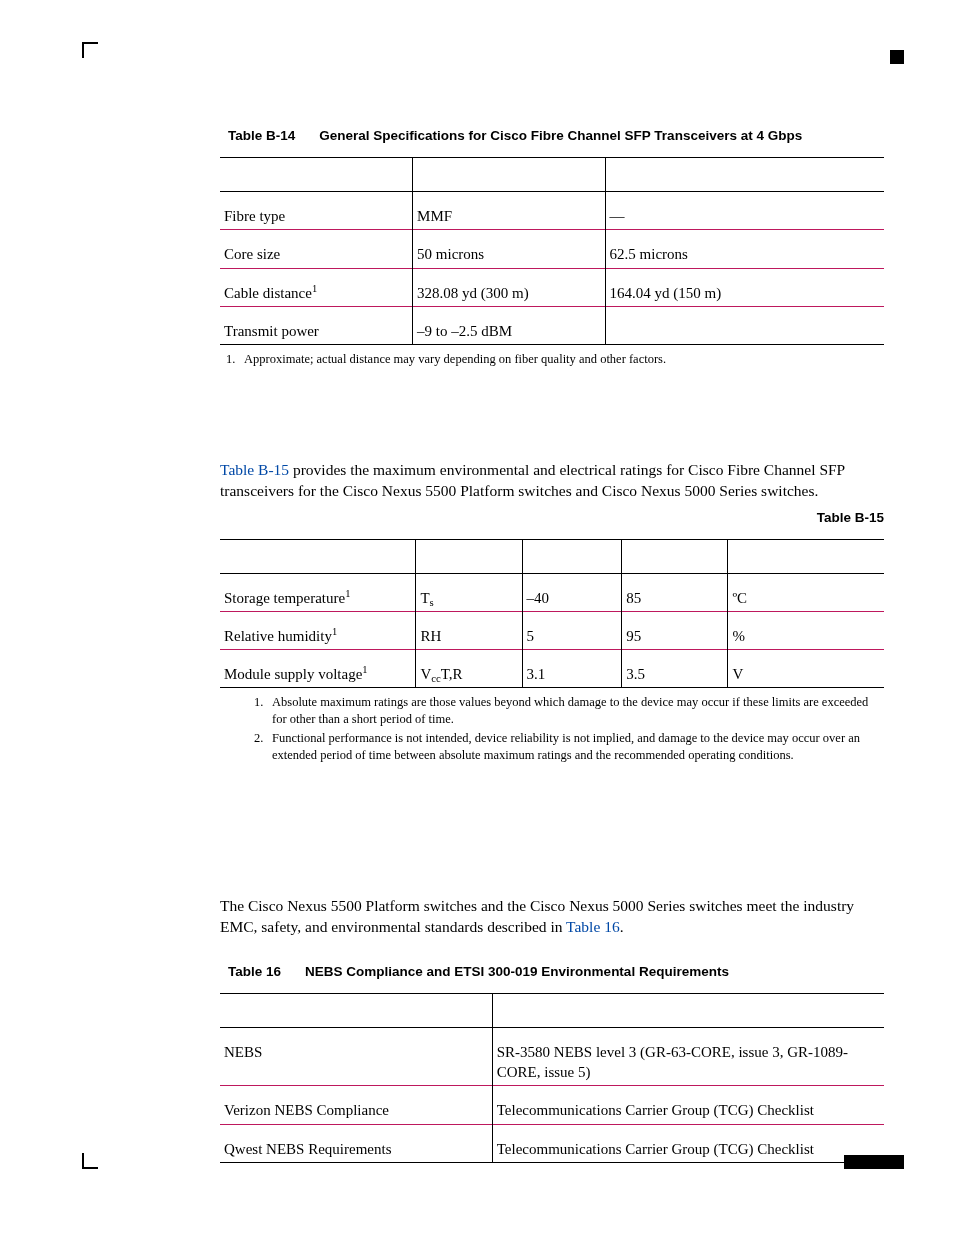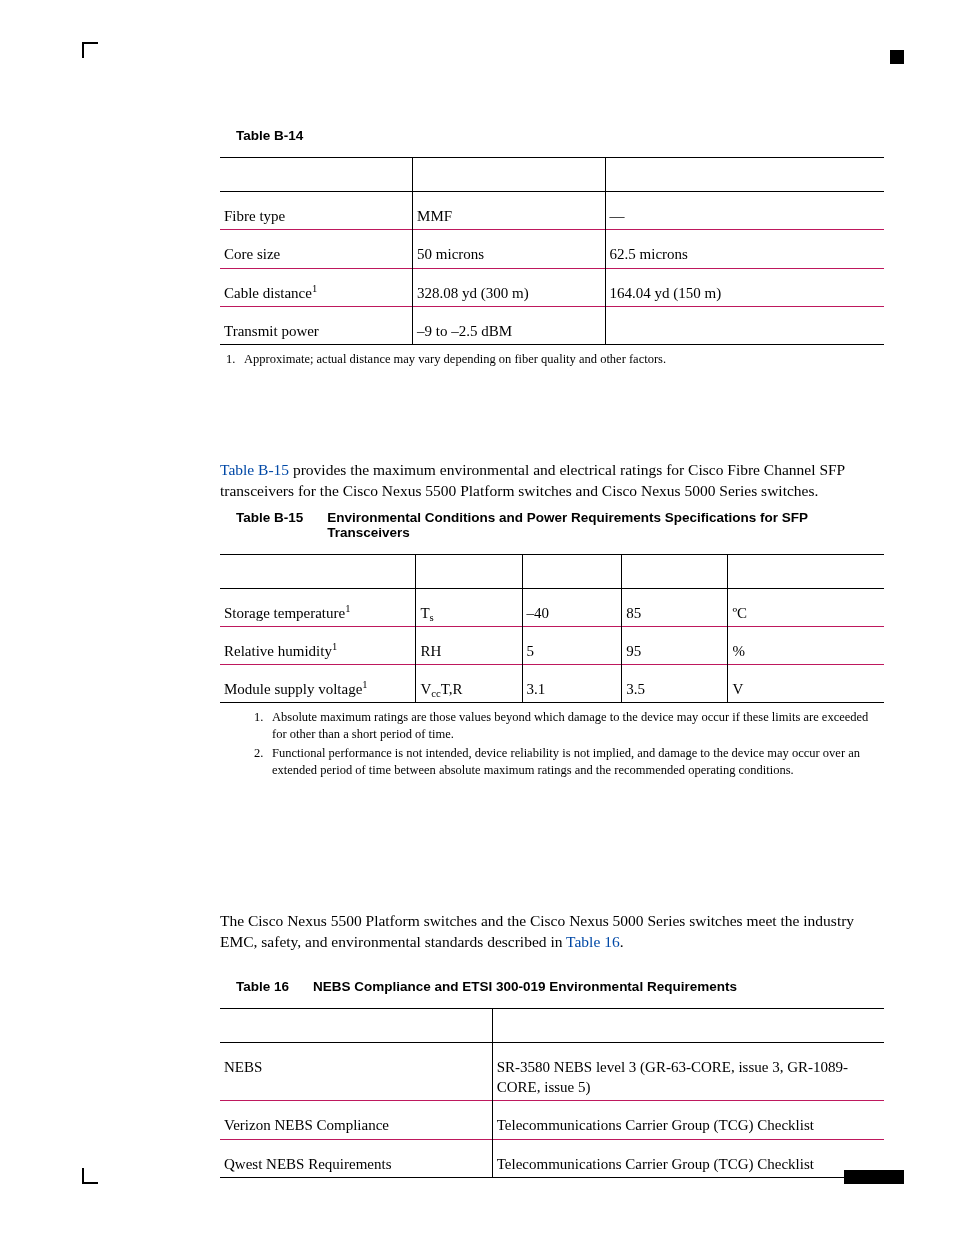--- a/index.html
+++ b/index.html
@@ -52,24 +52,25 @@
   }
   .content {
     margin-left: 130px;
     margin-right: 20px;
     padding-top: 80px;
   }
   .caption {
     font-family: Arial, Helvetica, sans-serif;
     font-weight: bold;
     font-size: 13.5px;
-    margin: 8px 0 14px 16px;
+    margin: 8px 0 14px 8px;
     display: flex;
     gap: 24px;
     align-items: flex-start;
+    justify-content: flex-end;
   }
   .caption-num { white-space: nowrap; }
   .caption-title { flex: 1; }
   table {
     border-collapse: collapse;
     width: 100%;
     font-size: 15px;
   }
   table.spec {
     border-top: 1.5px solid #000;
@@ -133,20 +134,21 @@
   <div class="crop-tl"></div>
   <div class="crop-tr"></div>
   <div class="crop-bl"></div>
   <div class="crop-br"></div>
 
   <div class="content">
 
     <div class="t14-section">
       <div class="caption">
         <span class="caption-num">Table B-14</span>
+        <span class="caption-title">General Specifications for Cisco Fibre Channel SFP Transceivers at 4 Gbps</span>
       </div>
       <table class="spec t14">
         <colgroup>
             <col class="c1">
             <col class="c2">
             <col class="c3">
           </colgroup>
         <thead>
             <tr>
               <th></th>
@@ -187,21 +189,20 @@
 
     <div class="gap-lg"></div>
 
     <p class="para">
       <span class="link">Table B-15</span><span> provides the maximum environmental and electrical ratings for Cisco Fibre Channel SFP transceivers for the Cisco Nexus 5500 Platform switches and Cisco Nexus 5000 Series switches.</span>
     </p>
 
     <div class="t15-section" style="margin-top:8px;">
       <div class="caption">
         <span class="caption-num">Table B-15</span>
-        <span class="caption-title">Environmental Conditions and Power Requirements Specifications for SFP Transceivers</span>
       </div>
       <table class="spec t15">
         <colgroup>
             <col class="c1">
             <col class="c2">
             <col class="c3">
             <col class="c4">
             <col class="c5">
           </colgroup>
         <thead>

